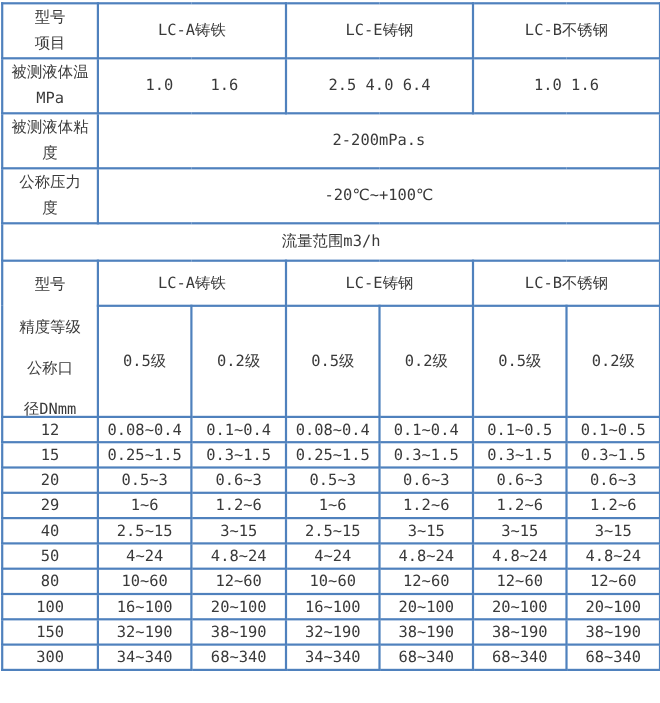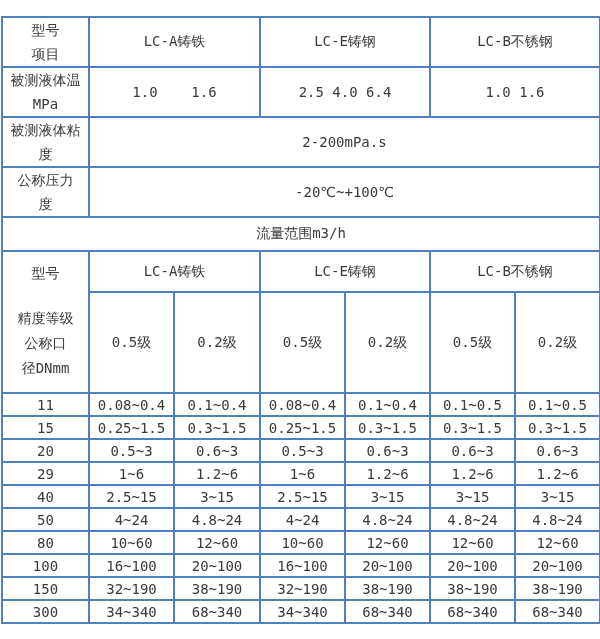--- a/index.html
+++ b/index.html
@@ -1,21 +1,21 @@
 <!DOCTYPE html>
 <html style="--border: #4f81bd; --text: #3a3a3a; --bg: #ffffff;"><head>
 <meta charset="utf-8">
 <style>
   :root{
     --border:#4f81bd;
     --text:#3a3a3a;
     --bg:#ffffff;
   }
   html,body{margin:0;padding:0;background:var(--bg);}
-  .page{width:600px;height:639px;box-sizing:border-box;padding:16px 1px;background:var(--bg);}
+  .page{width:600px;height:639px;box-sizing:border-box;padding:2px 1px;background:var(--bg);}
   table.spec{
     border-collapse:collapse;
     table-layout:fixed;
     width:598px;
     font-family:"DejaVu Sans Mono","DejaVu Sans",monospace;
     color:var(--text);
   }
   .spec td{
     border:2px solid var(--border);
     text-align:center;
@@ -32,21 +32,21 @@
   .r-pressure{height:46px;}
   .r-visc{height:44px;}
   .r-temp{height:46px;}
   .r-flow{height:34px;}
   .r-models{height:40px;}
   .r-grades{height:98px;}
   .r-data td{height:21px;}
   .corner2{vertical-align:top;}
   .corner2-inner{display:flex;flex-direction:column;height:140px;}
   .corner2-model{height:42px;line-height:42px;}
-  .corner2-spec{flex:1;display:flex;align-items:center;justify-content:center;white-space:pre-line;line-height:25px;}
+  .corner2-spec{flex:1;display:flex;align-items:center;justify-content:center;white-space:pre-line;line-height:37px;}
 </style>
 </head>
 <body>
 
 <div class="page">
 <table class="spec">
   <colgroup>
     <col style="width:87px">
         <col style="width:85px">
         <col style="width:86px">
@@ -106,21 +106,21 @@
   <tr class="r-grades">
     <td>0.5级</td>
     <td>0.2级</td>
     <td>0.5级</td>
     <td>0.2级</td>
     <td>0.5级</td>
     <td>0.2级</td>
   </tr>
 
   <tr class="r-data">
-    <td class="num">11</td>
+    <td class="num">12</td>
     <td class="num">0.08~0.4</td>
     <td class="num">0.1~0.4</td>
     <td class="num">0.08~0.4</td>
     <td class="num">0.1~0.4</td>
     <td class="num">0.1~0.5</td>
     <td class="num">0.1~0.5</td>
   </tr>
   <tr class="r-data">
     <td class="num">15</td>
     <td class="num">0.25~1.5</td>

